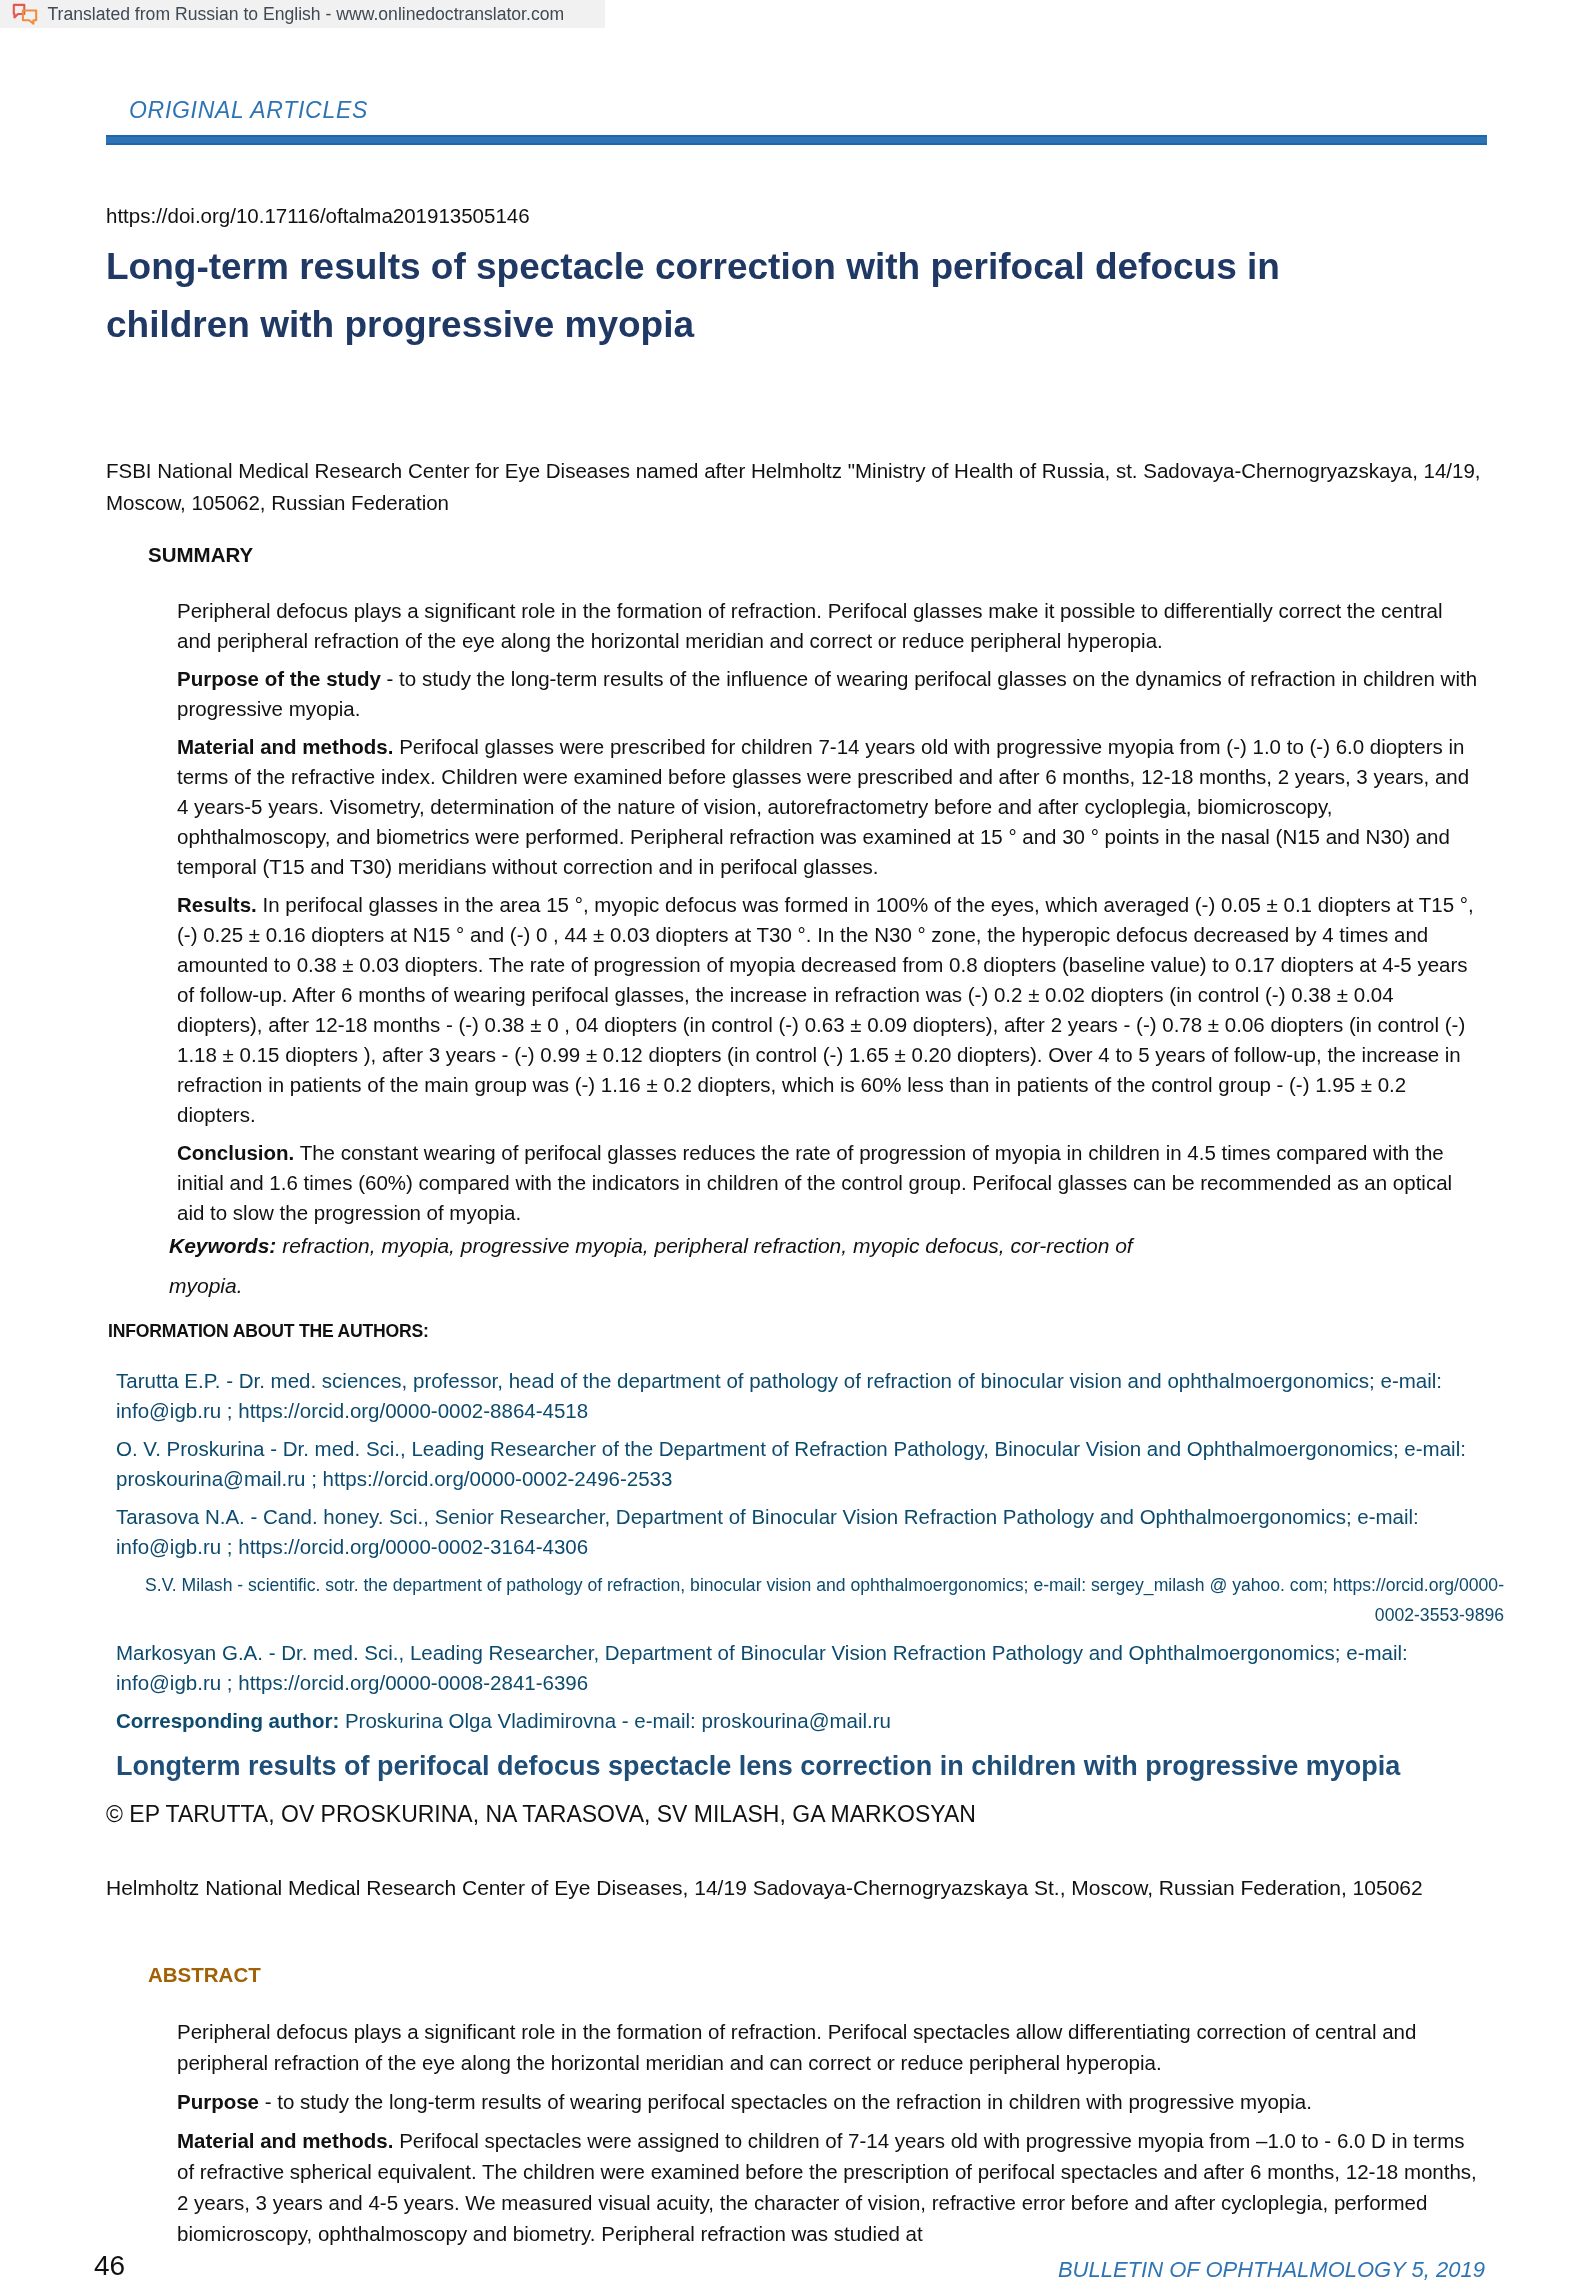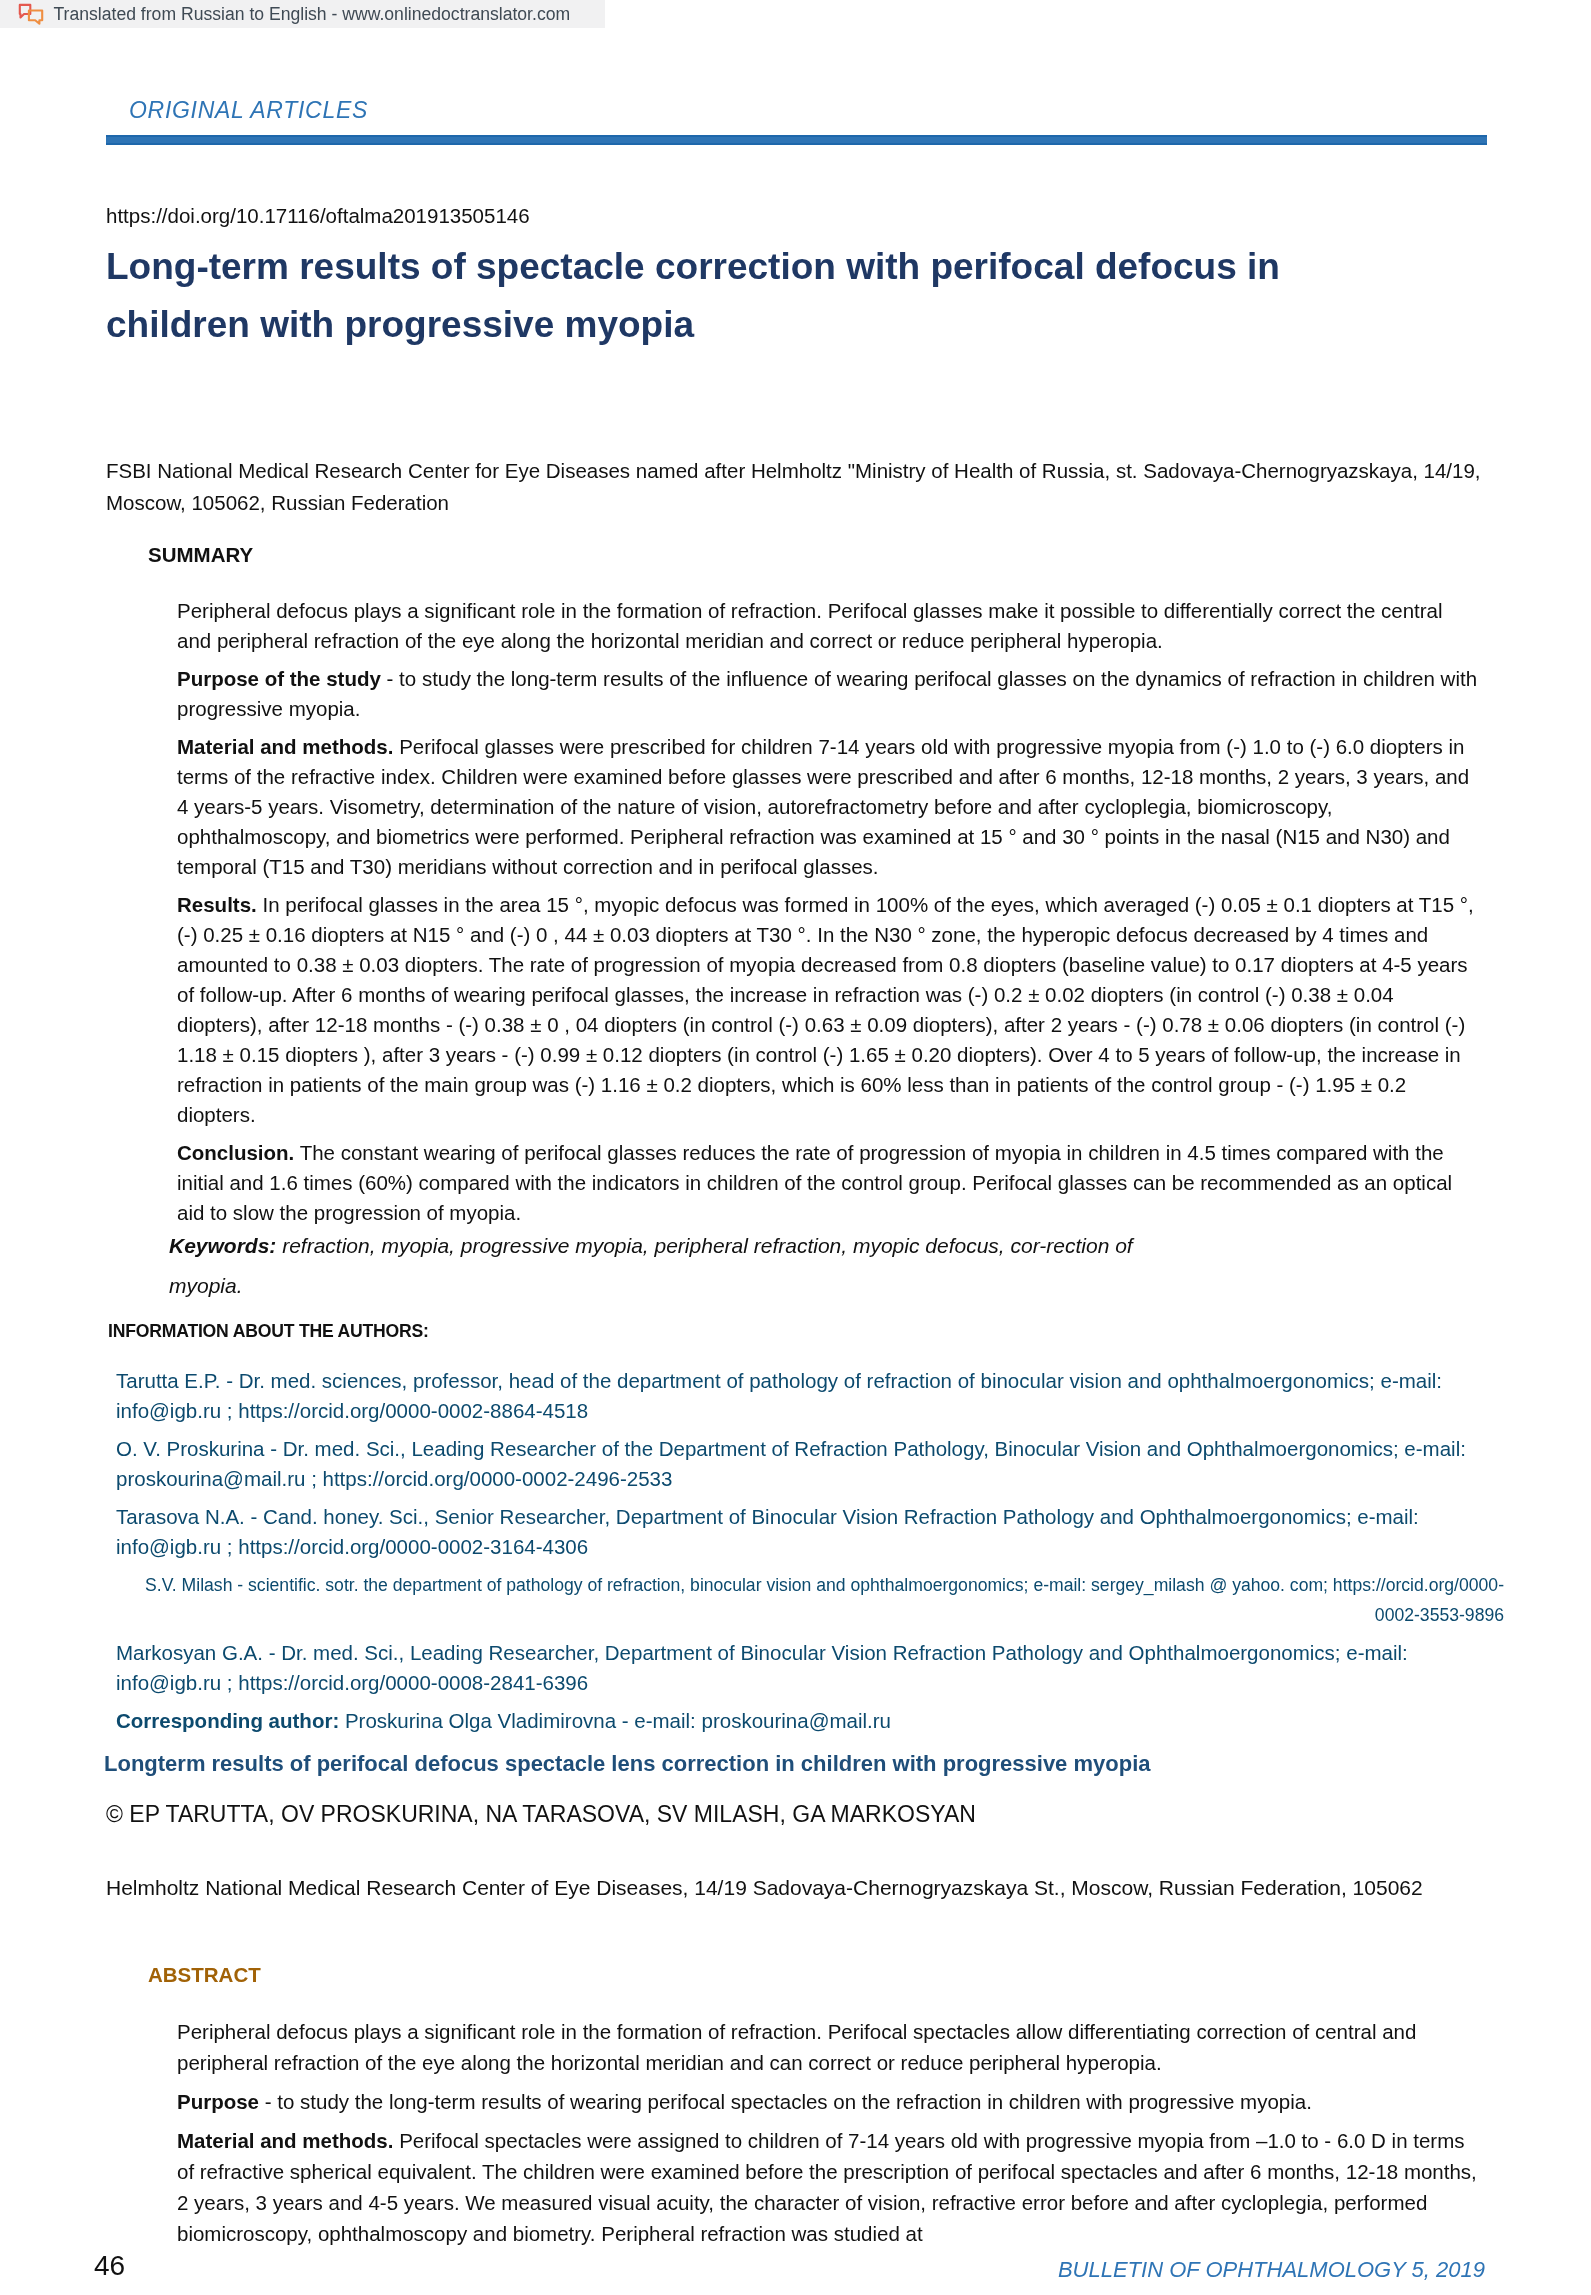--- a/index.html
+++ b/index.html
@@ -3,21 +3,21 @@
 <meta charset="utf-8">
 <style>
   html,body{margin:0;padding:0;background:#ffffff;}
   .page{
     position:relative;width:1591px;height:2295px;background:#ffffff;
     font-family:"Liberation Sans", sans-serif;color:#1a1a1a;overflow:hidden;
   }
   
   .banner{
     position:absolute;left:0;top:0;width:605px;height:28px;background:#f1f1f2;
-    display:flex;align-items:center;gap:8.5px;padding-left:17px;box-sizing:border-box;
+    display:flex;align-items:center;gap:8.5px;padding-left:11px;box-sizing:border-box;
   }
   .banner-text{font-size:17.6px;color:#3f4a54;white-space:nowrap;}
   
   .section-label{
     position:absolute;left:129px;top:97px;font-size:23px;font-style:italic;
     color:#2e74b5;letter-spacing:0.7px;
   }
   .rule{
     position:absolute;left:106px;top:135px;width:1381px;height:5.6px;
     background:#2e74b5;border-top:2.1px solid #1e67ab;border-bottom:2.1px solid #1e67ab;
@@ -36,21 +36,21 @@
     position:absolute;left:169px;top:1226px;width:1023px;font-size:21px;line-height:40px;
     font-style:italic;color:#111;
   }
   .info-head{
     position:absolute;left:108px;top:1321px;font-size:17.6px;font-weight:bold;
     letter-spacing:-0.2px;color:#111;
   }
   .info-body{position:absolute;left:108px;top:1358px;width:1404px;font-size:20.5px;line-height:30px;color:#0c4a6e;}
   .info-body p.small{font-size:17.6px;text-align:right;}
   .title-en{
-    position:absolute;left:104px;top:1751px;margin:0;font-size:22px;font-weight:bold;
+    position:absolute;left:116px;top:1751px;margin:0;font-size:27px;font-weight:bold;
     color:#1f4e79;white-space:nowrap;
   }
   .authors-en{position:absolute;left:106px;top:1801px;font-size:23px;color:#111;white-space:nowrap;}
   .affil-en{position:absolute;left:106px;top:1876px;width:1380px;font-size:21px;color:#111;}
   .abs-head{position:absolute;left:148px;top:1963px;font-size:20.5px;font-weight:bold;color:#a16207;}
   .abs-body{position:absolute;left:169px;top:2008px;width:1321px;font-size:20.5px;line-height:31px;color:#111;}
   .footer-page{position:absolute;left:94px;top:2250px;font-size:28px;color:#111;}
   .footer-journal{
     position:absolute;right:106px;top:2257px;font-size:22px;font-style:italic;
     color:#2e74b5;text-align:right;

